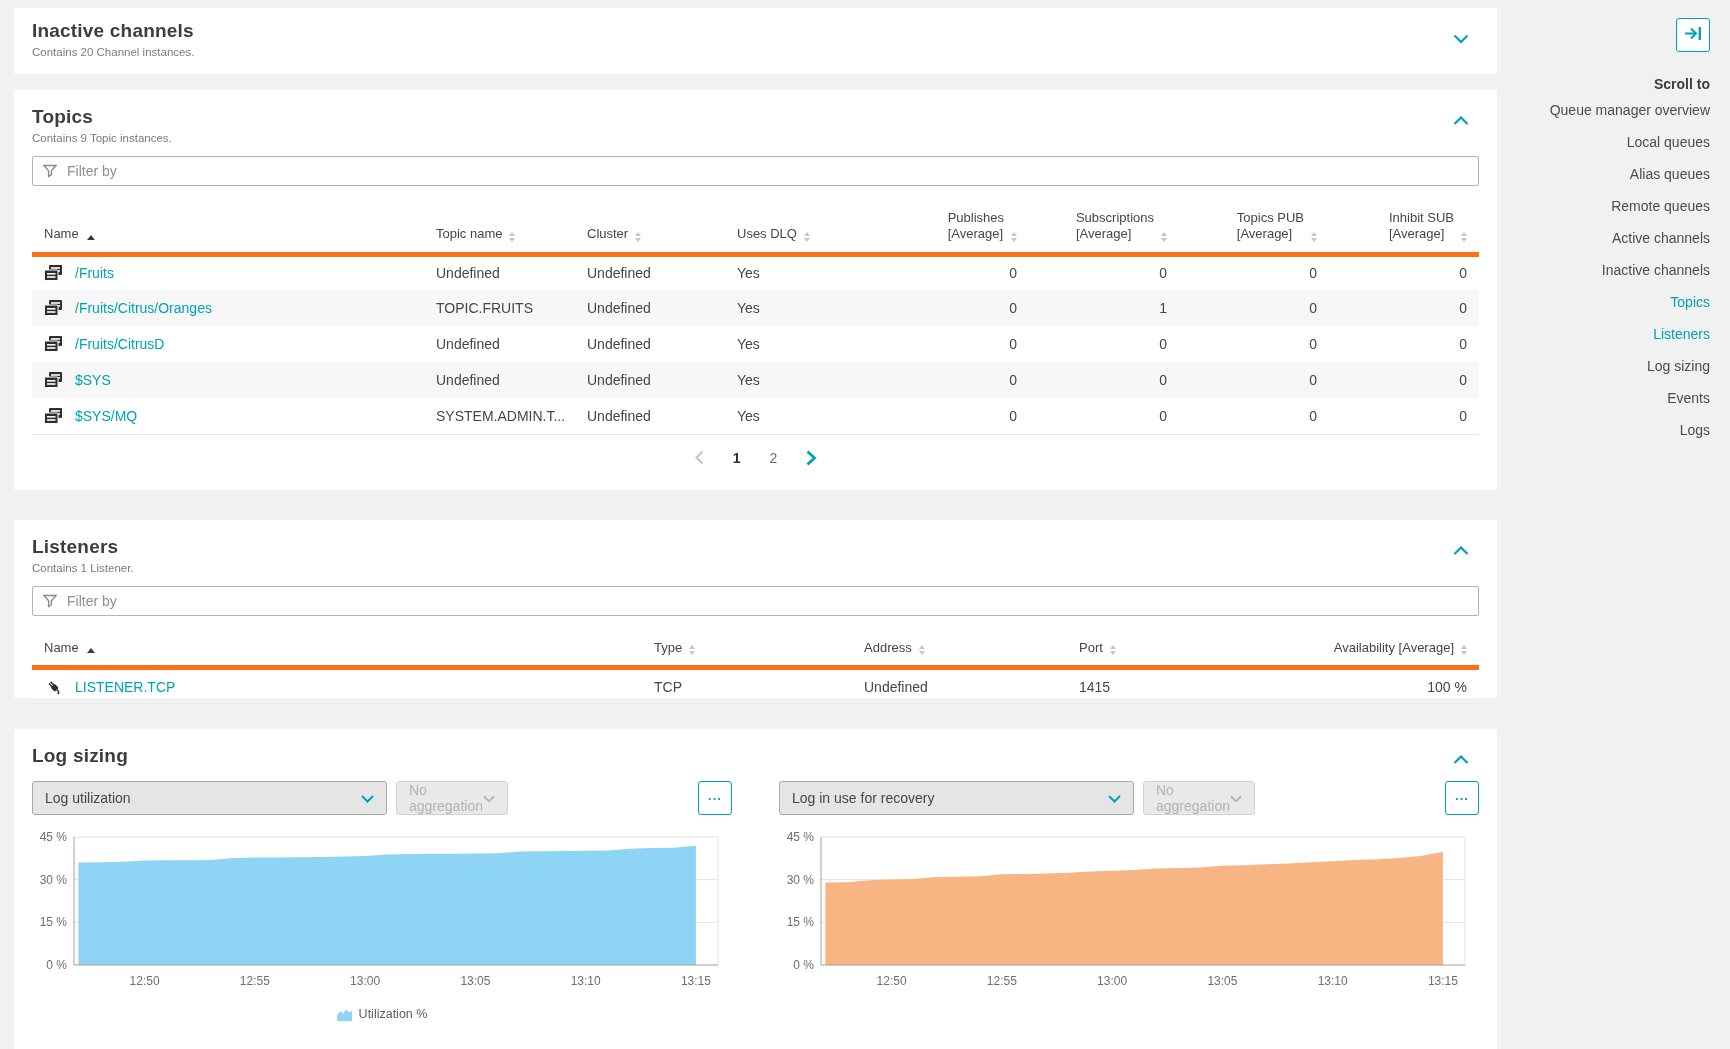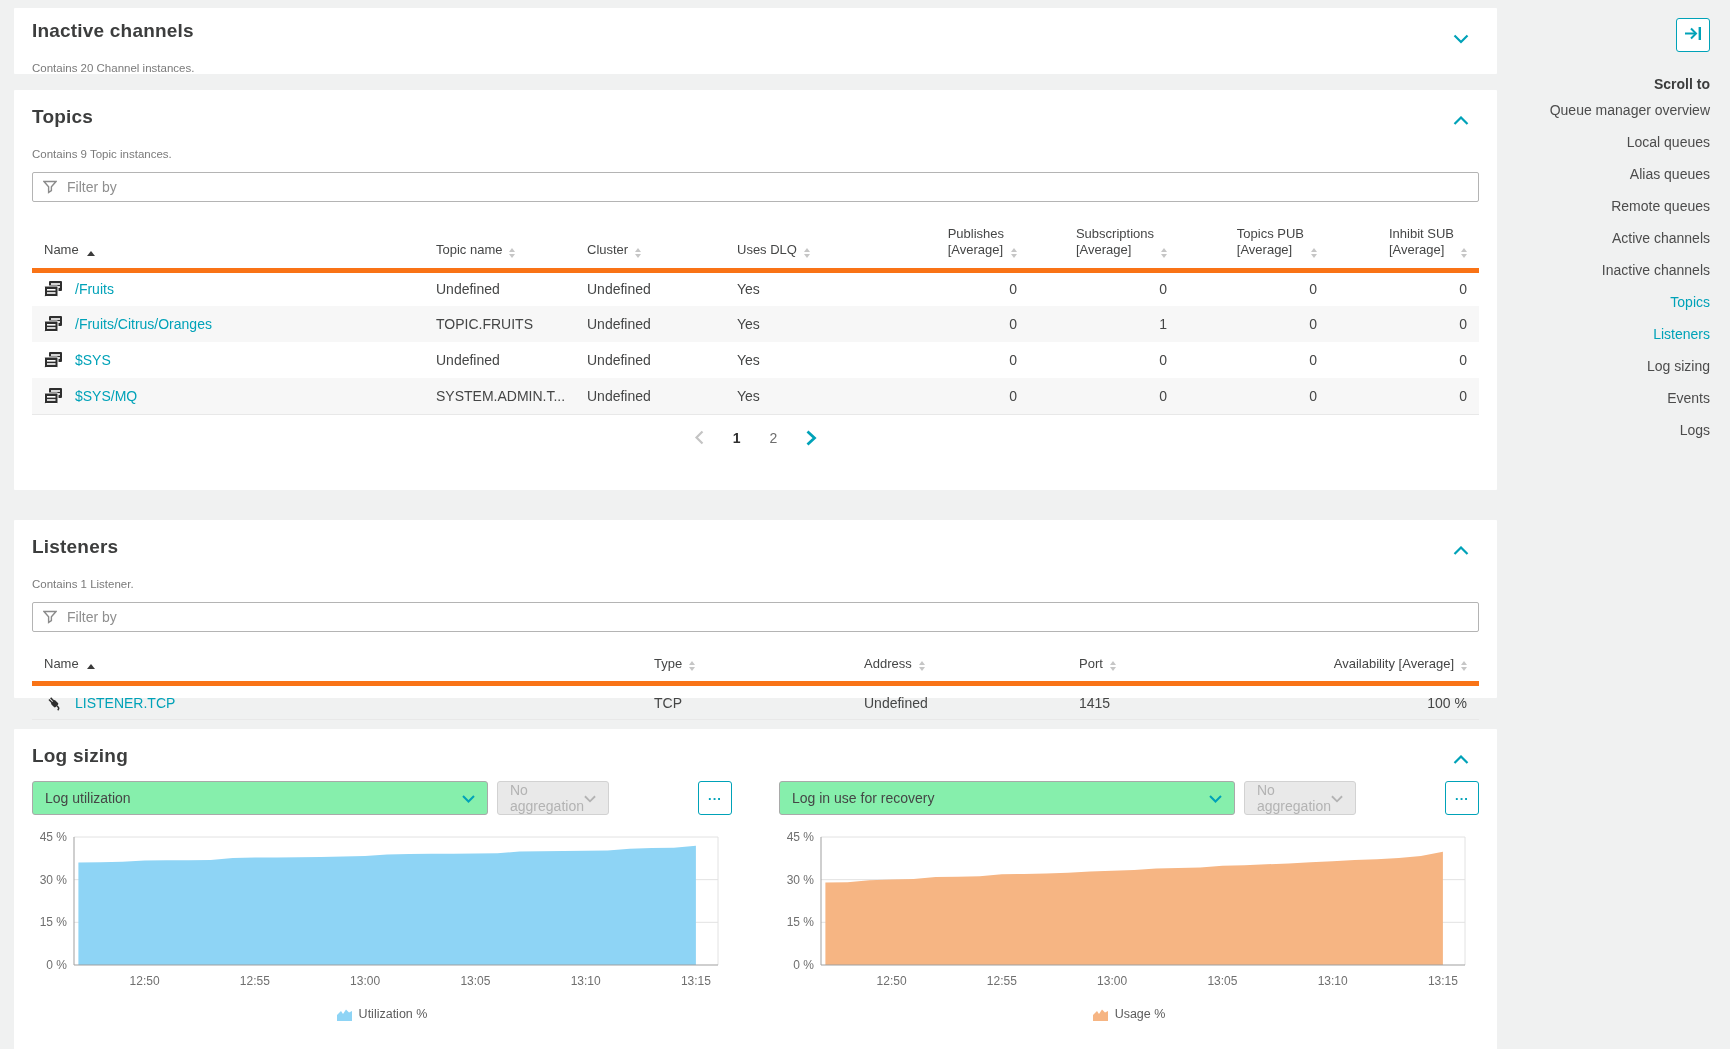--- a/index.html
+++ b/index.html
@@ -7,21 +7,21 @@
   body {
     background:#f0f1f1;
     font-family:"Liberation Sans", sans-serif;
     color:#454646;
     display:flex;
   }
   .content { width:1497px; padding:8px 0 0 14px; flex:none; }
   .panel { background:#fff; width:1483px; position:relative; border-radius:1px; }
   .panel-pad { padding:16px 18px; }
   .panel-title { font-size:19px; font-weight:bold; color:#3c3d3d; letter-spacing:.2px; }
-  .panel-sub { font-size:11.5px; color:#7a7a7a; margin-top:20px; }
+  .panel-sub { font-size:11.5px; color:#7a7a7a; margin-top:4px; }
   .collapse-btn {
     position:absolute; top:22px; right:24px; background:none; border:none;
     cursor:pointer; padding:4px; line-height:0;
   }
   
   .p-inactive { height:66px; margin-bottom:16px; padding:12px 18px; }
   .p-topics   { height:400px; margin-bottom:30px; }
   .p-listeners{ height:178px; margin-bottom:31px; }
   .p-logsizing{ height:321px; }
   
@@ -54,23 +54,23 @@
   
   .pagination { display:flex; align-items:center; justify-content:center; gap:15px; margin-top:13px; }
   .page-num { font-size:14px; color:#6d6d6d; padding:2px 7px; cursor:pointer; }
   .page-num.current { color:#2f2f2f; font-weight:bold; cursor:default; }
   .pg-btn { background:none; border:none; padding:2px 6px; cursor:pointer; line-height:0; }
   
   .charts-controls { display:flex; justify-content:space-between; margin-top:14px; }
   .chart-col { width:700px; }
   .ctrl-row { display:flex; align-items:center; }
   .select {
-    height:34px; border:1px solid #a9a9a9; border-radius:3px; background:#86efac;
+    height:34px; border:1px solid #a9a9a9; border-radius:3px; background:#e5e5e5;
     display:flex; align-items:center; justify-content:space-between;
-    padding:0 12px; font-size:14px; color:#454646; cursor:pointer; width:456px;
+    padding:0 12px; font-size:14px; color:#454646; cursor:pointer; width:355px;
   }
   .select.disabled { background:#e9e9e9; border-color:#d2d2d2; color:#b3b3b3; cursor:default; width:112px; margin-left:9px; }
   .more-btn {
     margin-left:auto; width:34px; height:34px; background:#fff; border:1.5px solid #00a2b8;
     border-radius:3px; color:#00a2b8; font-size:13px; font-weight:bold; letter-spacing:1px;
     cursor:pointer; display:flex; align-items:center; justify-content:center; padding-bottom:6px;
   }
   .chart-svg { display:block; margin-top:16px; }
   .axis-label { font-size:12px; fill:#6f6f6f; font-family:"Liberation Sans",sans-serif; }
   .legend { display:flex; align-items:center; justify-content:center; gap:7px; margin-top:16px; font-size:12.5px; color:#5c5c5c; }
@@ -242,20 +242,42 @@
     <rect x="3" y="11.2" width="8.5" height="1.6" fill="#fff"></rect>
   </svg>
                 <span class="link">/Fruits/Citrus/Oranges</span>
               </span>
             </td>
             <td class="">TOPIC.FRUITS</td>
             <td class="">Undefined</td>
             <td class="">Yes</td>
             <td class="right">0</td>
             <td class="right">1</td>
+            <td class="right">0</td>
+            <td class="right">0</td>
+          </tr>
+          <tr>
+            <td class="">
+              <span class="name-cell">
+                <svg width="19" height="16" viewBox="0 0 19 16">
+    <rect x="5" y="0" width="13" height="10" rx="1" fill="#2e2e2e"></rect>
+    <rect x="7" y="2.2" width="9" height="1.6" fill="#fff"></rect>
+    <rect x="7" y="5.2" width="9" height="1.6" fill="#fff"></rect>
+    <rect x="0.5" y="5" width="13.5" height="10.5" rx="1" fill="#2e2e2e" stroke="#fff" stroke-width="1"></rect>
+    <rect x="3" y="8" width="8.5" height="1.6" fill="#fff"></rect>
+    <rect x="3" y="11.2" width="8.5" height="1.6" fill="#fff"></rect>
+  </svg>
+                <span class="link">/Fruits/CitrusD</span>
+              </span>
+            </td>
+            <td class="">Undefined</td>
+            <td class="">Undefined</td>
+            <td class="">Yes</td>
+            <td class="right">0</td>
+            <td class="right">0</td>
             <td class="right">0</td>
             <td class="right">0</td>
           </tr>
           <tr>
             <td class="">
               <span class="name-cell">
                 <svg width="19" height="16" viewBox="0 0 19 16">
     <rect x="5" y="0" width="13" height="10" rx="1" fill="#2e2e2e"></rect>
     <rect x="7" y="2.2" width="9" height="1.6" fill="#fff"></rect>
     <rect x="7" y="5.2" width="9" height="1.6" fill="#fff"></rect>
@@ -505,26 +527,20 @@
             <text x="35" y="95.33333333333334" text-anchor="end" class="axis-label">15 %</text>
             <text x="35" y="52.66666666666667" text-anchor="end" class="axis-label">30 %</text>
             <text x="35" y="10" text-anchor="end" class="axis-label">45 %</text>
             <text x="112.6" y="154" text-anchor="middle" class="axis-label">12:50</text>
             <text x="222.8" y="154" text-anchor="middle" class="axis-label">12:55</text>
             <text x="333.1" y="154" text-anchor="middle" class="axis-label">13:00</text>
             <text x="443.4" y="154" text-anchor="middle" class="axis-label">13:05</text>
             <text x="553.7" y="154" text-anchor="middle" class="axis-label">13:10</text>
             <text x="663.9" y="154" text-anchor="middle" class="axis-label">13:15</text>
           </svg>
-        <div class="legend">
-          <svg width="15" height="13" viewBox="0 0 15 13">
-              <path d="M0 13 V7 L4 3 L6 6 L9 1.5 L12 4.5 L15 3 V13 Z" fill="#f6b583"></path>
-            </svg>
-          <span>Usage %</span>
-        </div>
       </div>
     </div>
   </section>
 </div>
 
 <aside class="sidebar">
   <button class="side-toggle">
     <span>
       <svg width="18" height="15" viewBox="0 0 18 15">
         <line x1="1" y1="7.5" x2="12" y2="7.5" stroke="#00a2b8" stroke-width="2"></line>

